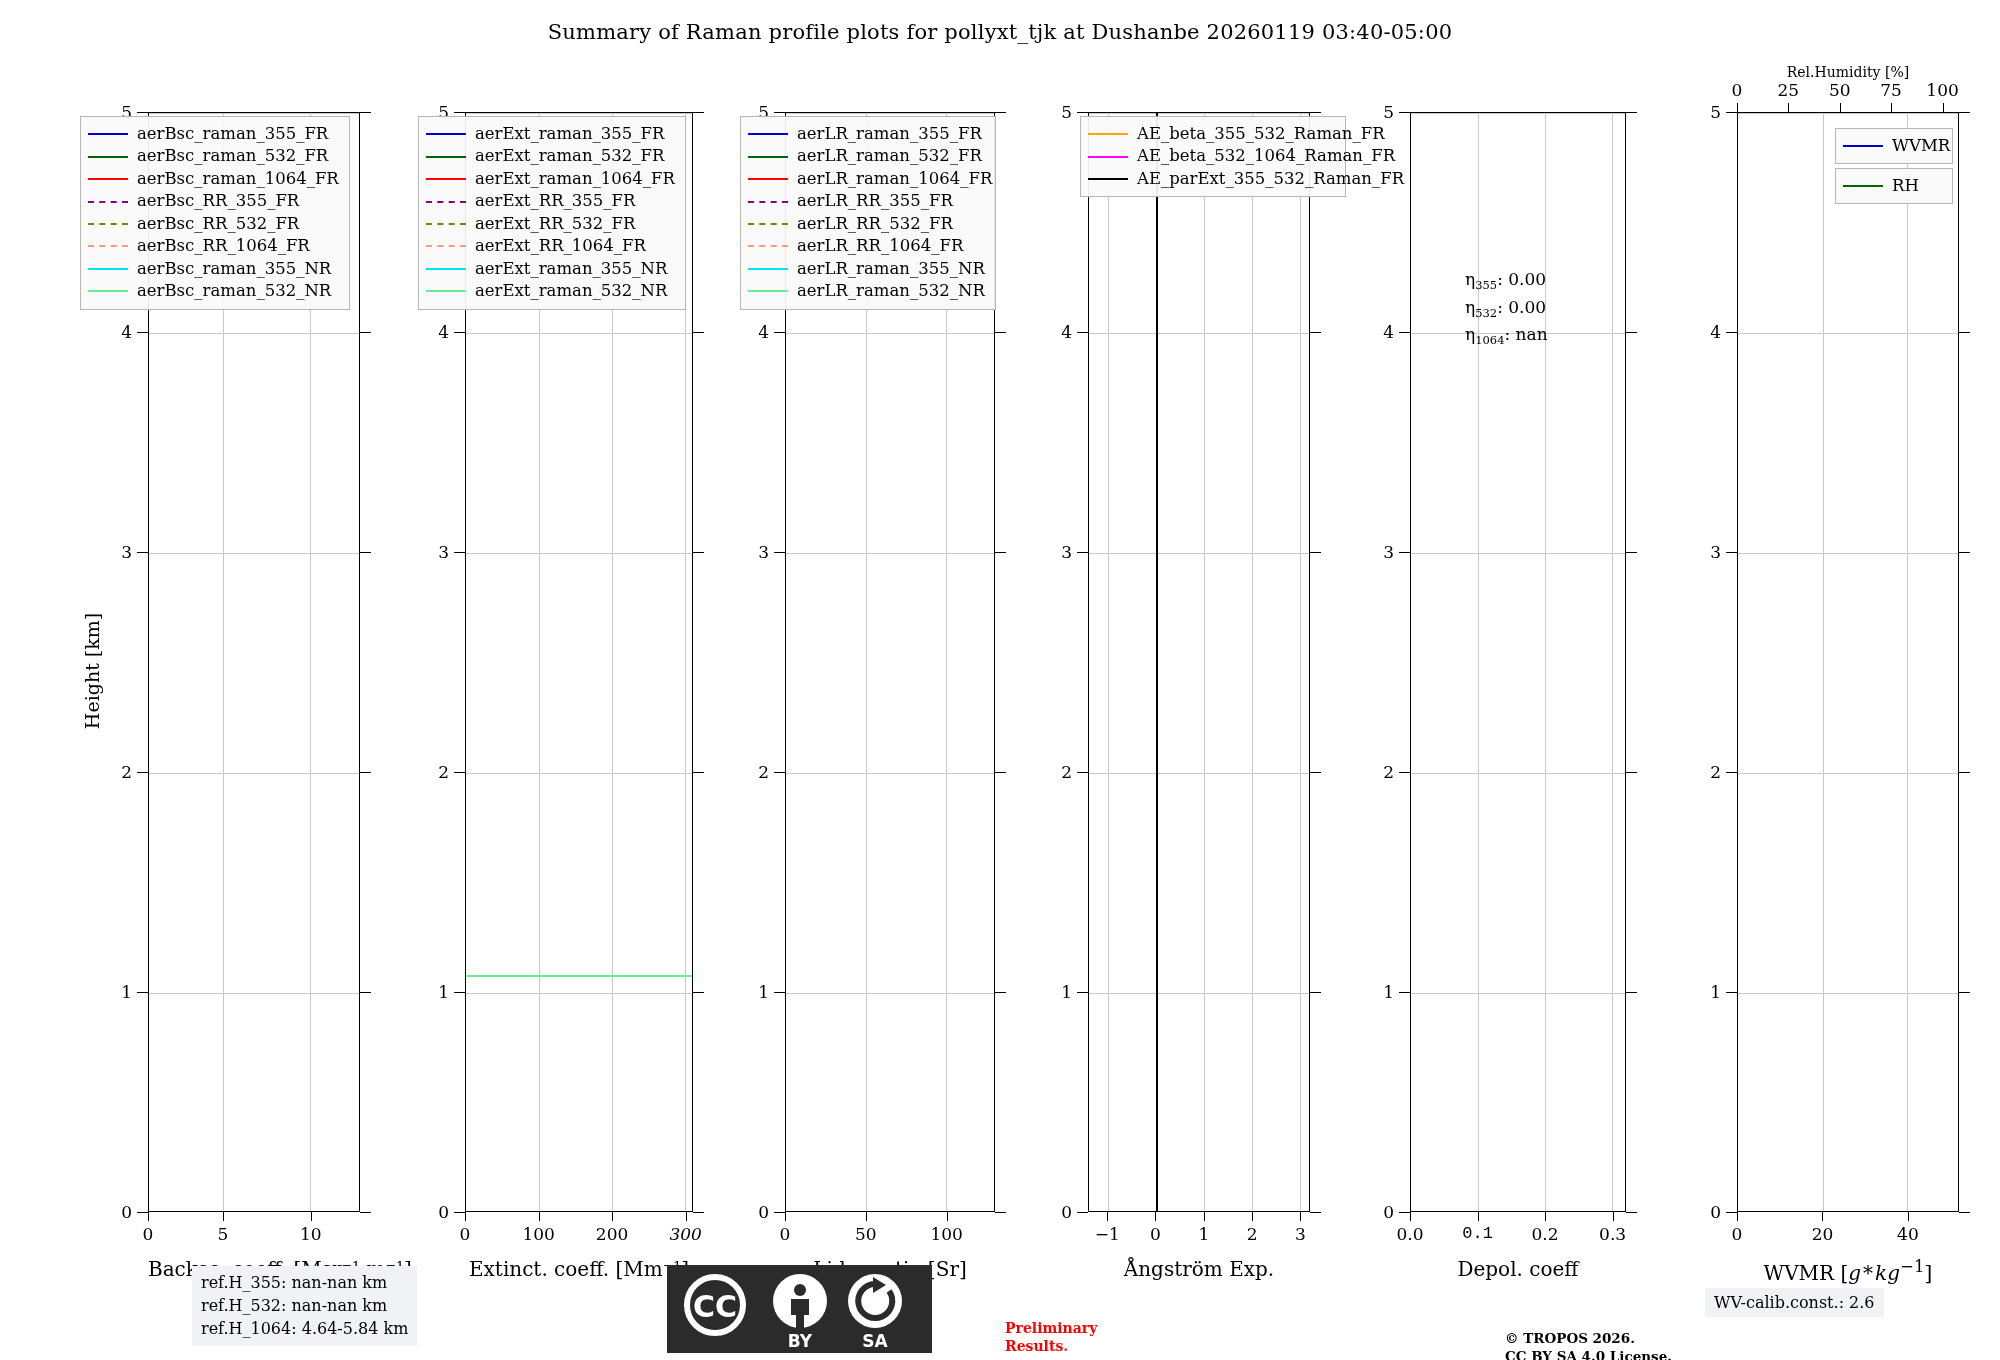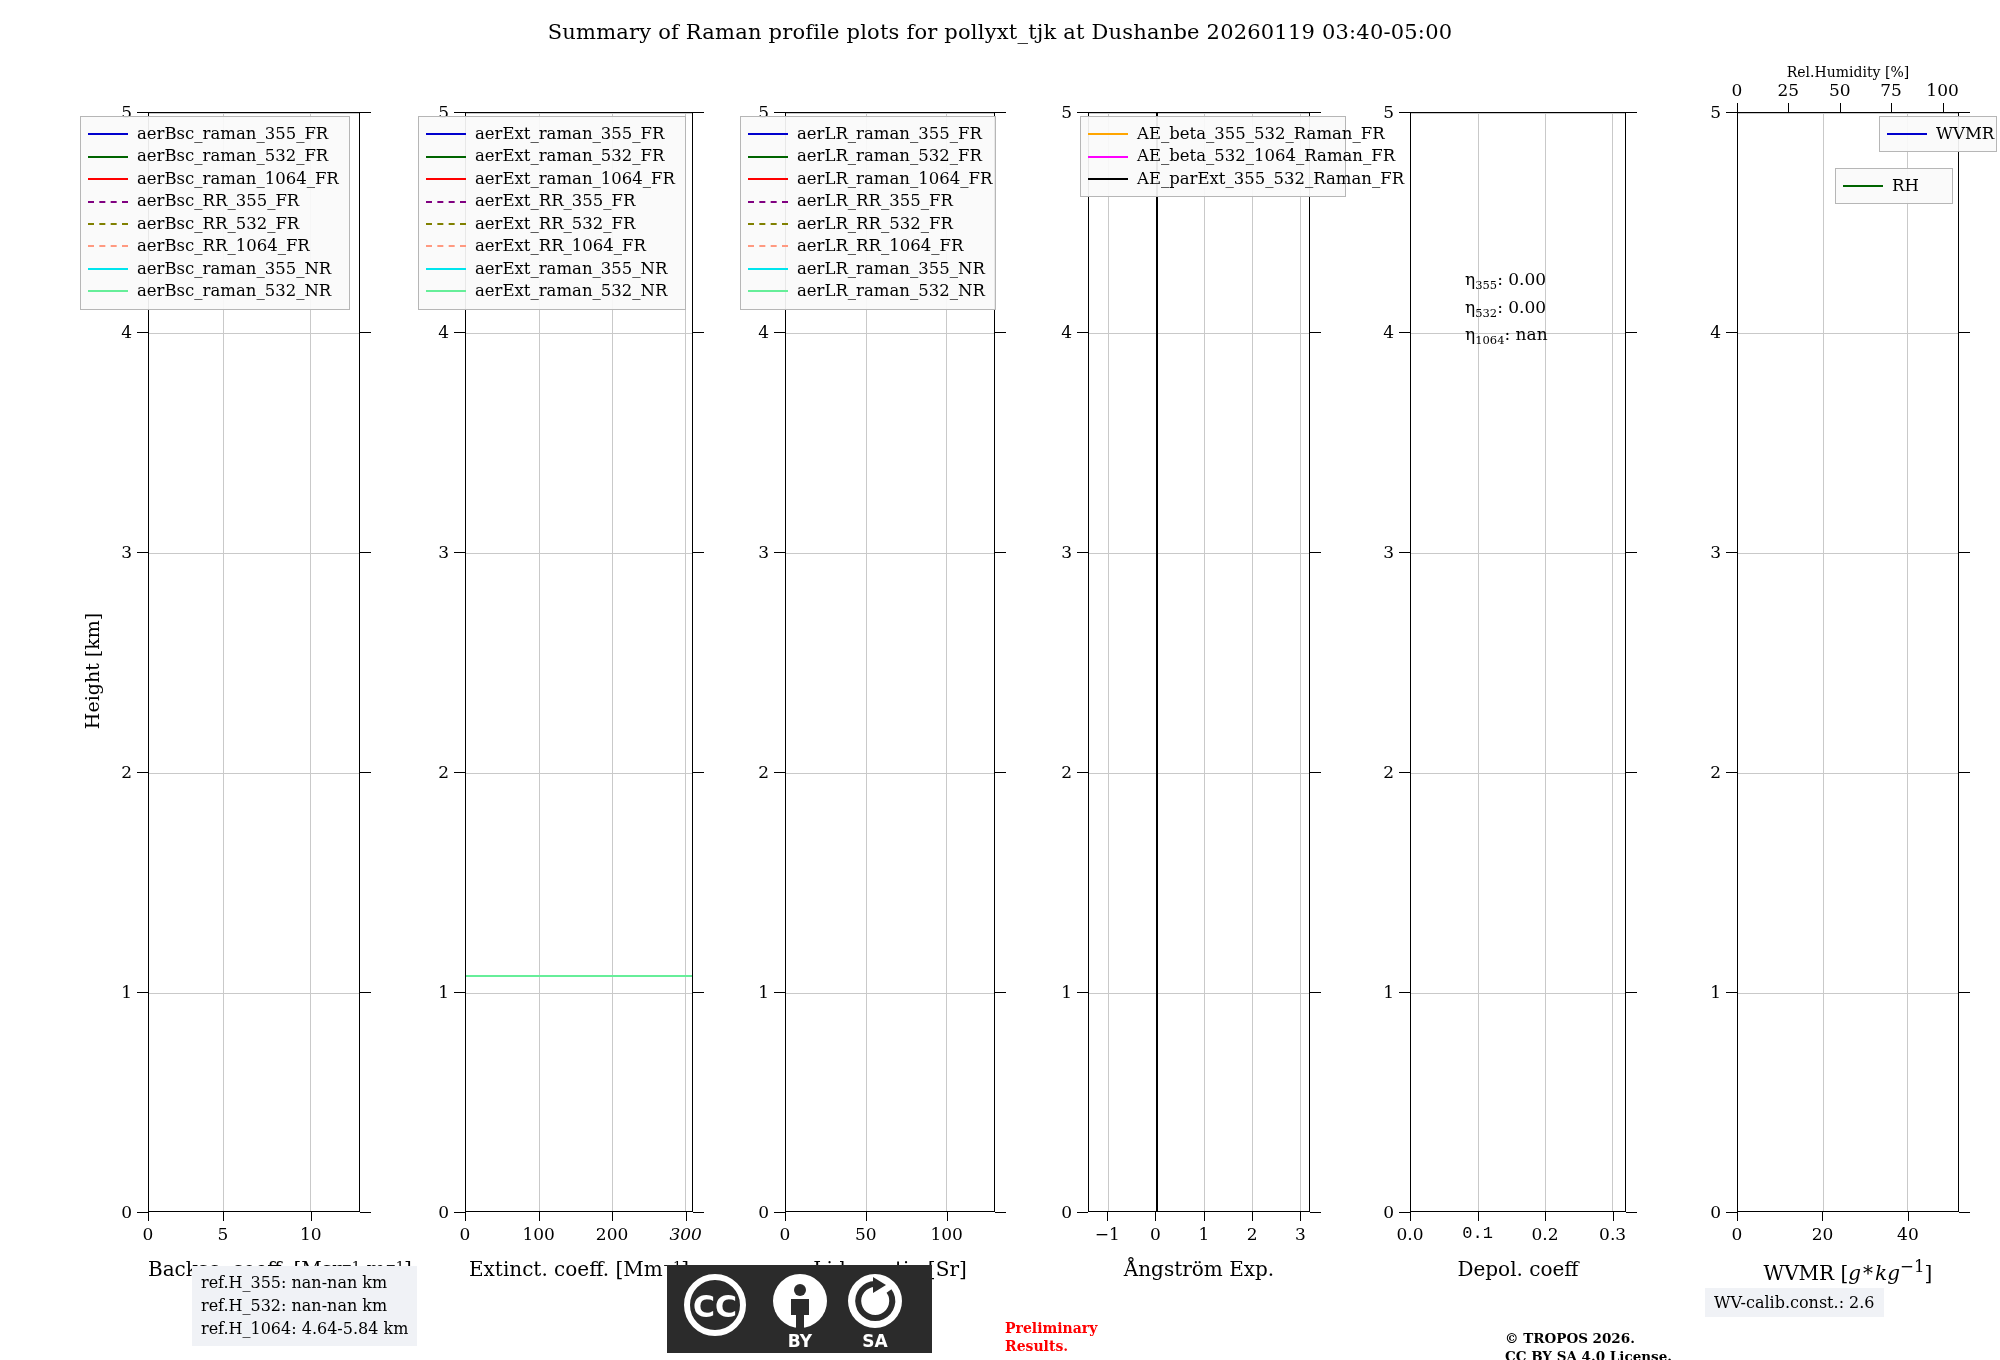--- a/index.html
+++ b/index.html
@@ -462,21 +462,21 @@
   <div class="xtick-top" style="left:46.3%;"></div>
   <div class="xtick-top" style="left:69.4%;"></div>
   <div class="xtick-top" style="left:92.6%;"></div>
   <div class="xlabel-top" style="left:0%;">0</div>
   <div class="xlabel-top" style="left:23.1%;">25</div>
   <div class="xlabel-top" style="left:46.3%;">50</div>
   <div class="xlabel-top" style="left:69.4%;">75</div>
   <div class="xlabel-top" style="left:92.6%;">100</div>
   <div class="axis-name-top" style="bottom:1132px;">Rel.Humidity [%]</div>
 
-  <div class="legend" style="left:98px;width:100px;top:4px;margin-left:44px;">
+  <div class="legend" style="left:98px;width:100px;top:16px;">
     <div class="legend-row">
         <span class="lkey solid" style="border-color:#0000cd"></span>
         <span class="ltext">WVMR</span>
       </div>
   </div>
   <div class="legend" style="left:98px;width:100px;top:56px;">
     <div class="legend-row">
         <span class="lkey solid" style="border-color:#006400"></span>
         <span class="ltext">RH</span>
       </div>

